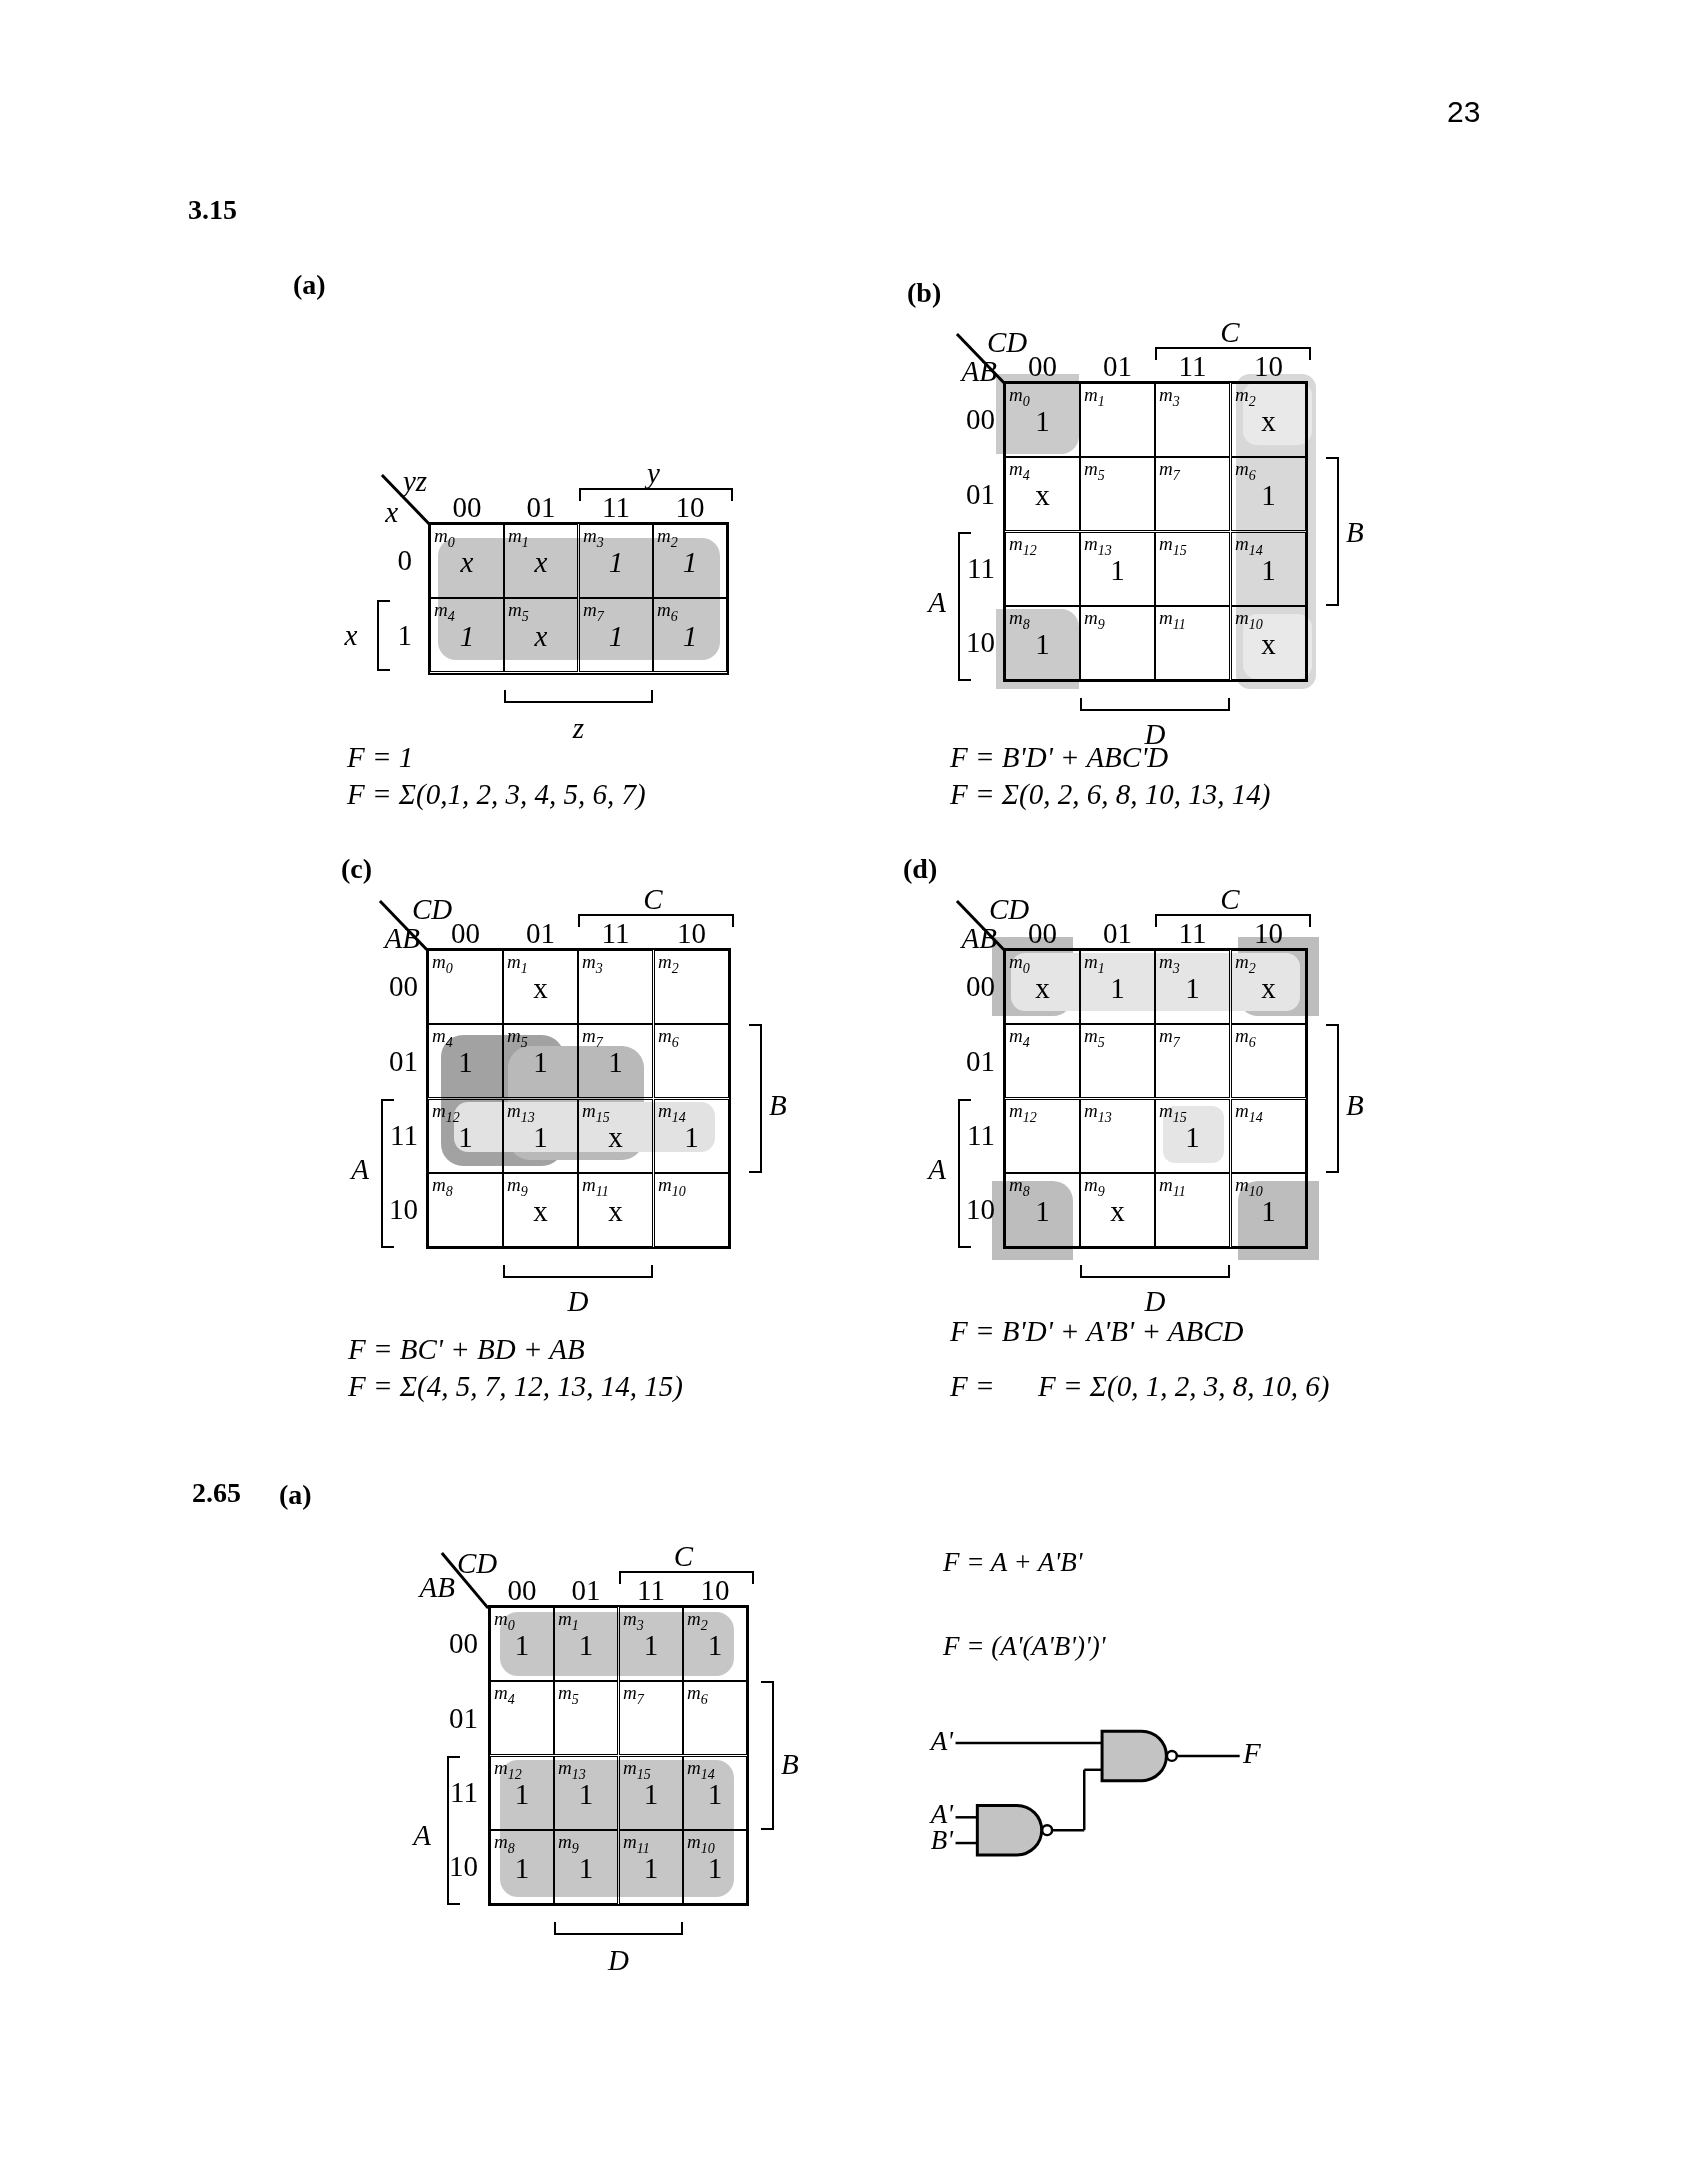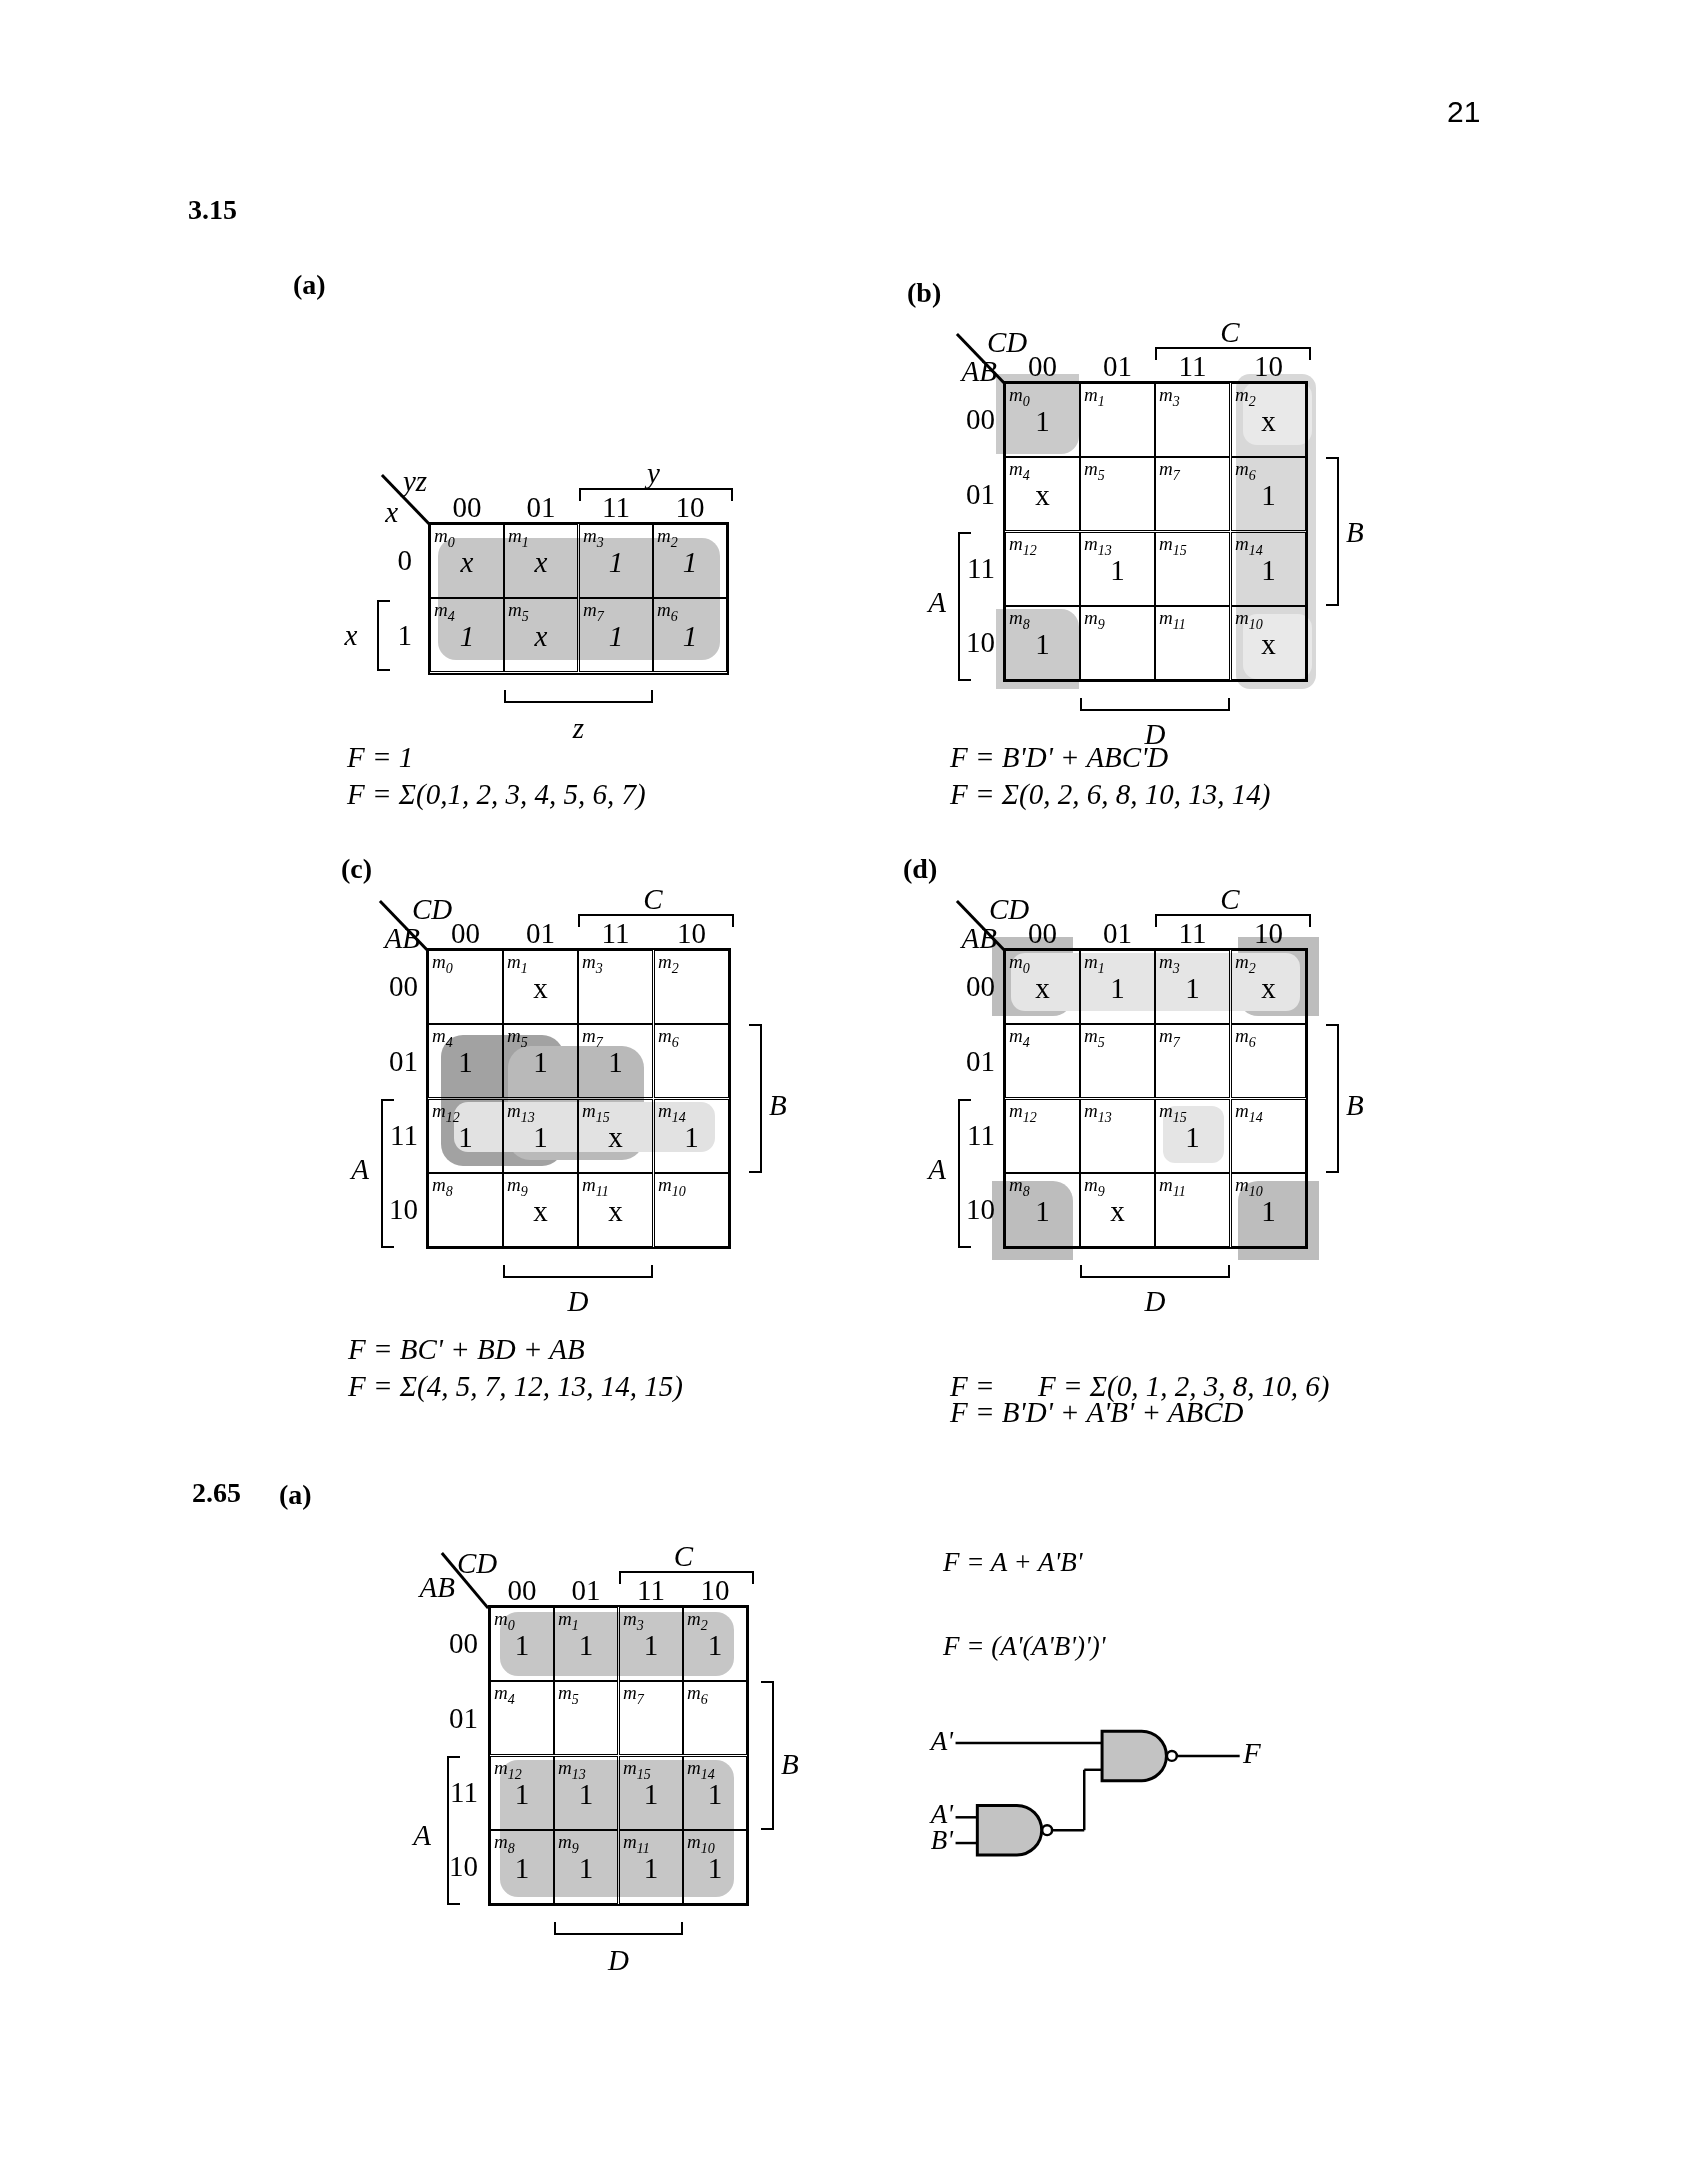--- a/index.html
+++ b/index.html
@@ -30,37 +30,37 @@
   .glabel{position:absolute;font:italic 27px "Liberation Serif",serif;text-align:right;}
   .gout{font-size:29px;}
   .footer{position:absolute;left:0;right:0;top:2045px;text-align:center;font:25px "Liberation Sans",sans-serif;}
   .footer .it{font-style:italic;}
 </style>
 </head>
 <body>
 
 <div class="page" id="page">
 
-  <div class="pagenum" style="left:1447px;top:95px">21</div>
+  <div class="pagenum" style="left:1447px;top:95px">23</div>
 
   <div class="plabel" style="left:188px;top:194px">3.15</div>
   <div class="plabel" style="left:293px;top:269px">(a)</div>
   <div class="plabel" style="left:907px;top:277px">(b)</div>
   <div class="plabel" style="left:341px;top:853px">(c)</div>
   <div class="plabel" style="left:903px;top:853px">(d)</div>
   <div class="plabel" style="left:192px;top:1477px">2.65</div>
   <div class="plabel" style="left:279px;top:1479px">(a)</div>
 
   <div class="formula" style="left:347px;top:741px">F = 1</div>
   <div class="formula" style="left:347px;top:778px">F = Σ(0,1, 2, 3, 4, 5, 6, 7)</div>
   <div class="formula" style="left:950px;top:741px">F = B'D' + ABC'D</div>
   <div class="formula" style="left:950px;top:778px">F = Σ(0, 2, 6, 8, 10, 13, 14)</div>
   <div class="formula" style="left:348px;top:1333px">F = BC' + BD + AB</div>
   <div class="formula" style="left:348px;top:1370px">F = Σ(4, 5, 7, 12, 13, 14, 15)</div>
-  <div class="formula" style="left:950px;top:1396px">F = B'D' + A'B' + ABCD</div>
+  <div class="formula" style="left:950px;top:1315px">F = B'D' + A'B' + ABCD</div>
   <div class="formula" style="left:950px;top:1370px">F =      F = Σ(0, 1, 2, 3, 8, 10, 6)</div>
   <div class="formula f27" style="left:943px;top:1547px">F = A + A'B'</div>
   <div class="formula f27" style="left:943px;top:1631px">F = (A'(A'B')')'</div>
 
   <svg class="gatesvg" style="left:911px;top:1723px" width="396" height="149" viewBox="0 0 400 150">
     <line x1="45" y1="20" x2="193" y2="20"></line>
     <line x1="175" y1="47" x2="193" y2="47"></line>
     <line x1="175" y1="108" x2="175" y2="47"></line>
     <line x1="143" y1="108" x2="175" y2="108"></line>
     <line x1="45" y1="95" x2="67" y2="95"></line>

